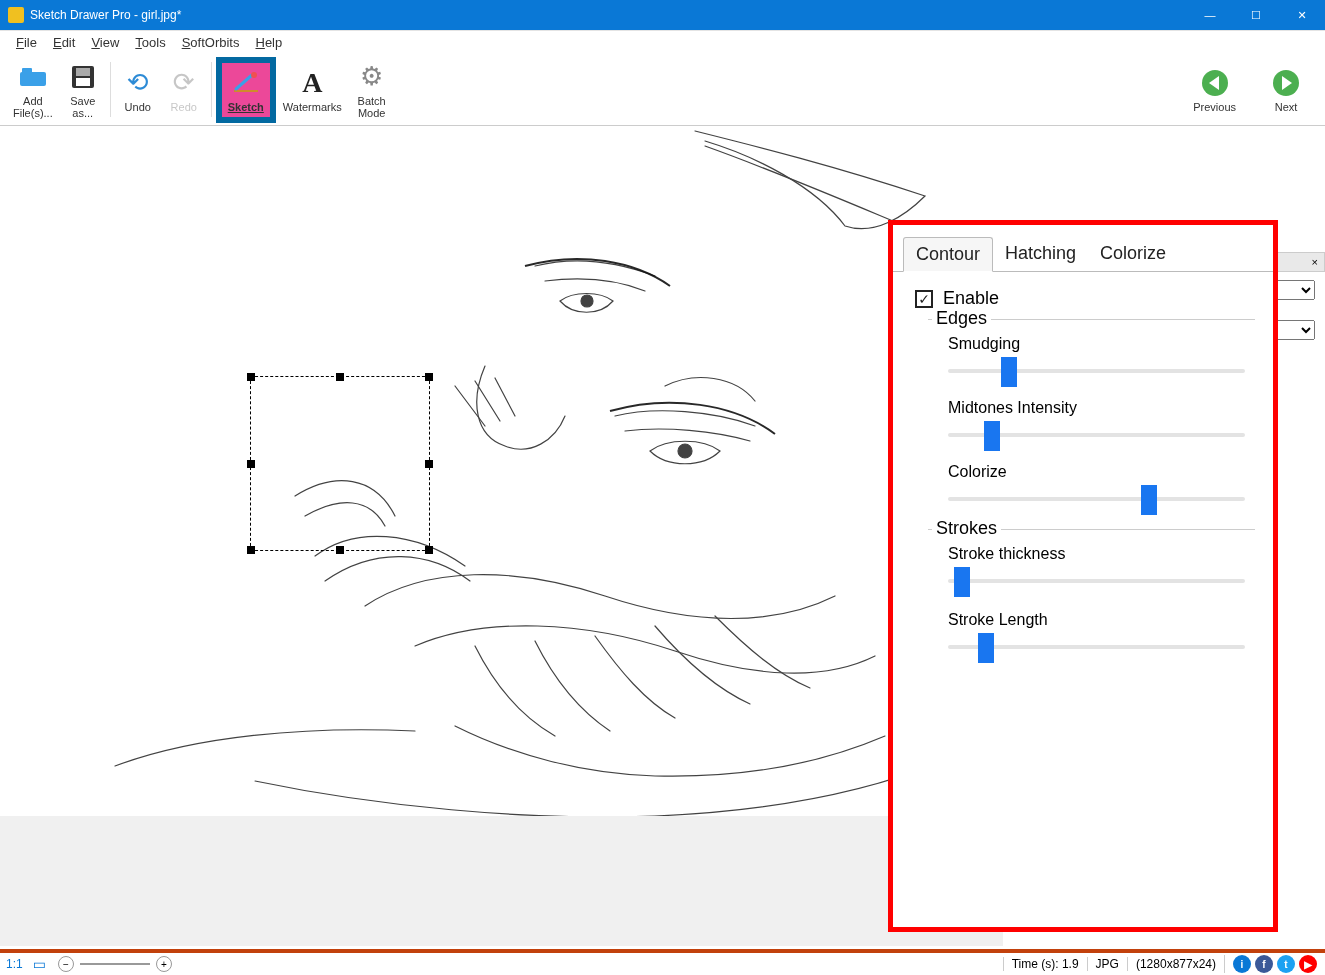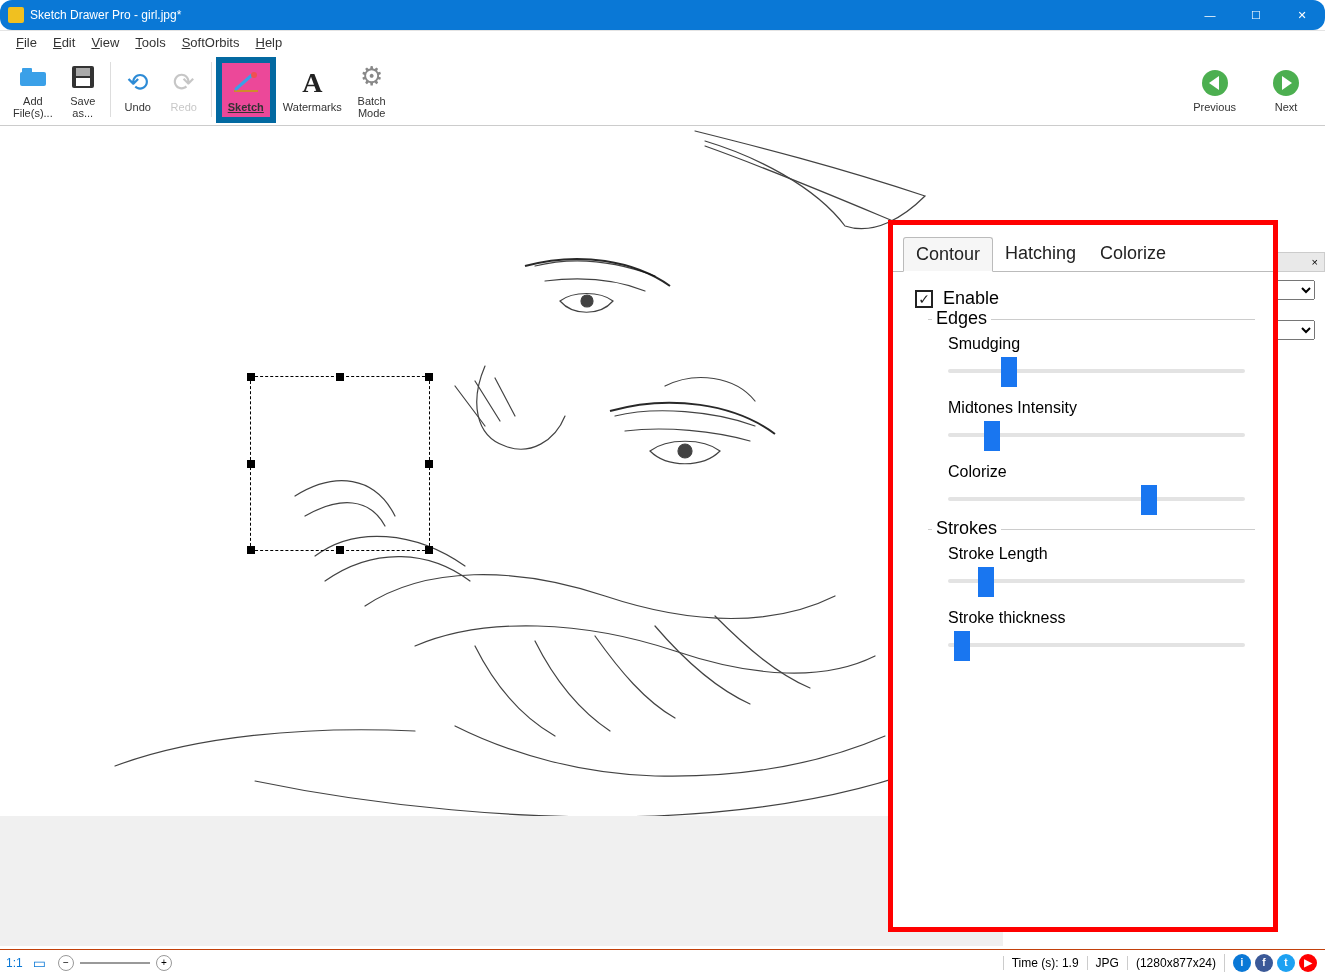--- a/index.html
+++ b/index.html
@@ -1,17 +1,17 @@
 <!DOCTYPE html>
 <html><head>
 <meta charset="utf-8">
 <style>
 * { margin:0; padding:0; box-sizing:border-box; font-family:"Segoe UI",Tahoma,sans-serif; }
 body { width:1325px; height:975px; background:#fff; overflow:hidden; position:relative; }
-.titlebar { height:30px; background:#0a78d6; color:#fff; display:flex; align-items:center; font-size:12px; padding-left:8px;border-radius:12px; }
+.titlebar { height:30px; background:#0a78d6; color:#fff; display:flex; align-items:center; font-size:12px; padding-left:8px; }
 .titlebar .app-icon { width:16px; height:16px; margin-right:6px; background:#f0c020; border-radius:2px; display:inline-block; }
 .titlebar .wctrls { margin-left:auto; display:flex; }
 .titlebar .wctrls div { width:46px; height:30px; display:flex; align-items:center; justify-content:center; font-size:11px; color:#fff; cursor:pointer; }
 .menubar { height:24px; display:flex; align-items:center; padding:0 8px; font-size:13px; color:#333; border-top:1px solid #e4e4e4; }
 .menubar span { padding:2px 8px; cursor:pointer; }
 .menubar span u { text-decoration:underline; }
 .toolbar { height:72px; display:flex; align-items:center; padding:2px 6px; border-bottom:1px solid #ccc; }
 .tbtn { display:flex; flex-direction:column; align-items:center; justify-content:center; padding:2px 6px; min-width:44px; height:66px; font-size:11px; color:#333; cursor:pointer; border:1px solid transparent; text-align:center; }
 .tbtn.active { border:6px solid #0369a1; background:#ec4899;font-weight:bold; }
 .tbtn.disabled { color:#999; opacity:.55; cursor:default; }
@@ -41,21 +41,21 @@
 .tab-body { padding:6px 14px 14px 14px; border-top:1px solid #bbb; margin-top:-1px; }
 .chk { display:flex; align-items:center; font-size:18px; margin:10px 0 10px 8px; }
 .chk .box { width:18px; height:18px; border:2px solid #222; margin-right:10px; display:flex; align-items:center; justify-content:center; font-size:14px; color:#222; }
 .fieldset { border-top:1px solid #ccc; margin:6px 4px 14px 21px; padding-top:1px; position:relative; }
 .fieldset .legend { position:absolute; top:-12px; left:4px; background:#fff; padding:0 4px; font-size:18px; }
 .slider-group { margin:14px 10px 0 20px; }
 .slider-label { font-size:16px; margin-bottom:4px; }
 .slider { position:relative; height:28px; }
 .slider .track { position:absolute; top:12px; left:0; right:0; height:4px; background:#e3e3e3; border-radius:2px; }
 .slider .thumb { position:absolute; top:0; width:16px; height:30px; background:#1976f0; cursor:pointer; }
-.statusbar { position:absolute; bottom:0; left:0; right:0; height:26px; border-top:1px solid #c2410c; display:flex; align-items:center; font-size:12px; background:#fff; }
+.statusbar { position:absolute; bottom:0; left:0; right:0; height:26px; border-top:4px solid #c2410c; display:flex; align-items:center; font-size:12px; background:#fff; }
 .statusbar .seg { padding:0 8px; border-left:1px solid #ccc; height:100%; display:flex; align-items:center; }
 .statusbar .zoom { display:flex; align-items:center; gap:6px; padding:0 8px; }
 .status-left { display:flex; align-items:center; }
 .status-right { margin-left:auto; display:flex; align-items:center; }
 .zoom-track { width:70px; height:2px; background:#999; position:relative; }
 .zoom-btn { width:16px; height:16px; border:1px solid #999; border-radius:50%; display:flex; align-items:center; justify-content:center; font-size:10px; cursor:pointer; }
 .social { display:flex; gap:4px; padding:0 6px; }
 .social span { width:18px; height:18px; border-radius:50%; display:flex; align-items:center; justify-content:center; color:#fff; font-size:10px; font-weight:bold; }
 </style>
 </head>
@@ -252,32 +252,32 @@
       <div class="slider-group" style="margin-bottom:16px">
         <div class="slider-label">Colorize</div>
         <div class="slider">
             <div class="track"></div>
             <div class="thumb" style="left:65%"></div>
           </div>
       </div>
     </div>
     <div class="fieldset">
       <div class="legend">Strokes</div>
+      <div class="slider-group" style="margin-bottom:16px">
+        <div class="slider-label">Stroke thickness</div>
+        <div class="slider">
+            <div class="track"></div>
+            <div class="thumb" style="left:2%"></div>
+          </div>
+      </div>
       <div class="slider-group">
         <div class="slider-label">Stroke Length</div>
         <div class="slider">
             <div class="track"></div>
             <div class="thumb" style="left:10%"></div>
-          </div>
-      </div>
-      <div class="slider-group" style="margin-bottom:16px">
-        <div class="slider-label">Stroke thickness</div>
-        <div class="slider">
-            <div class="track"></div>
-            <div class="thumb" style="left:2%"></div>
           </div>
       </div>
     </div>
   </div>
 </div>
 
 <div class="statusbar">
   <div class="status-left">
     <span style="color:#0a78d6;padding:0 6px">1:1</span>
     <span style="color:#0a78d6;padding:0 4px;font-size:14px">▭</span>

